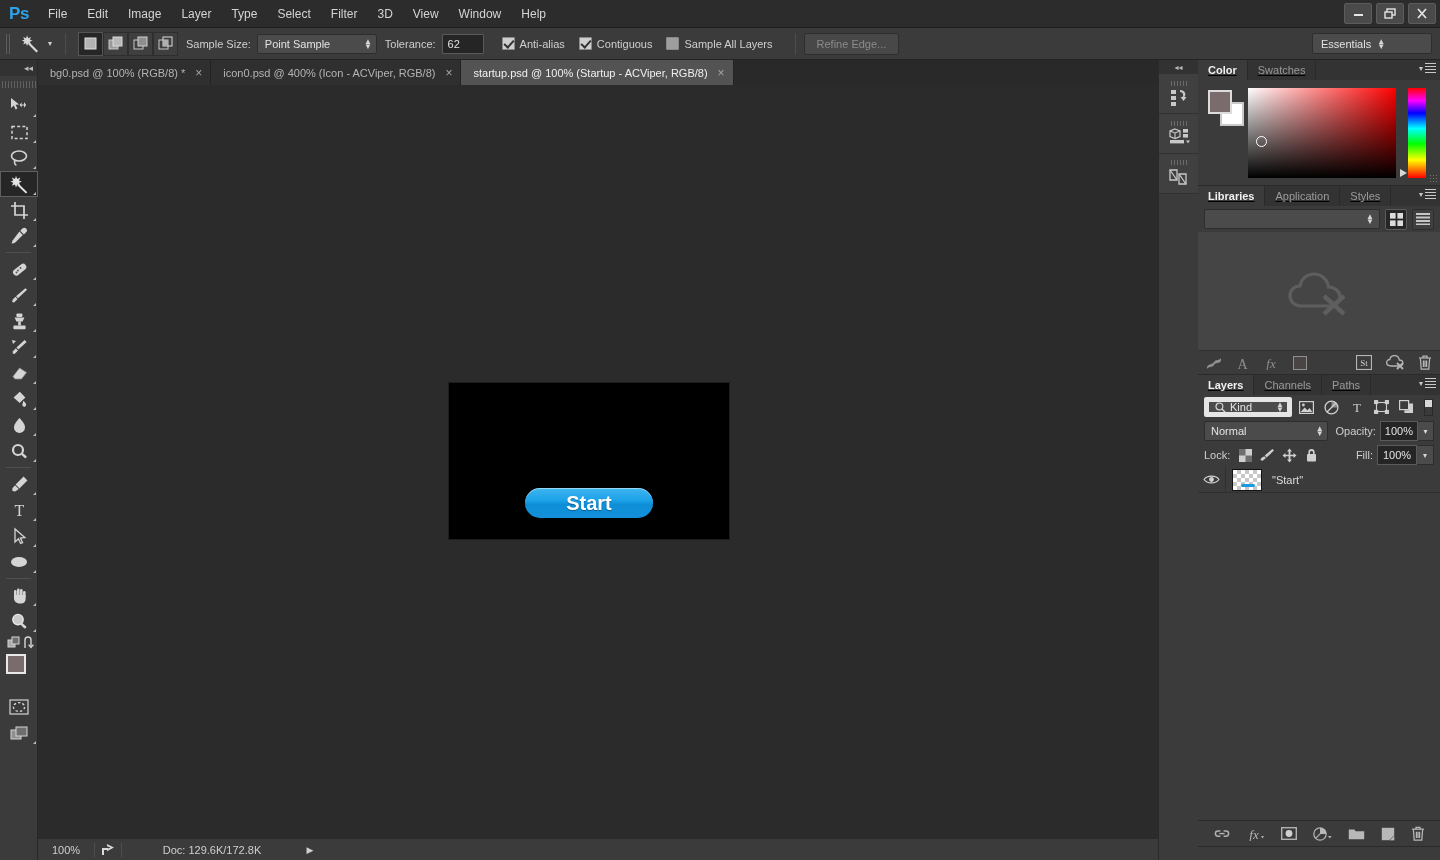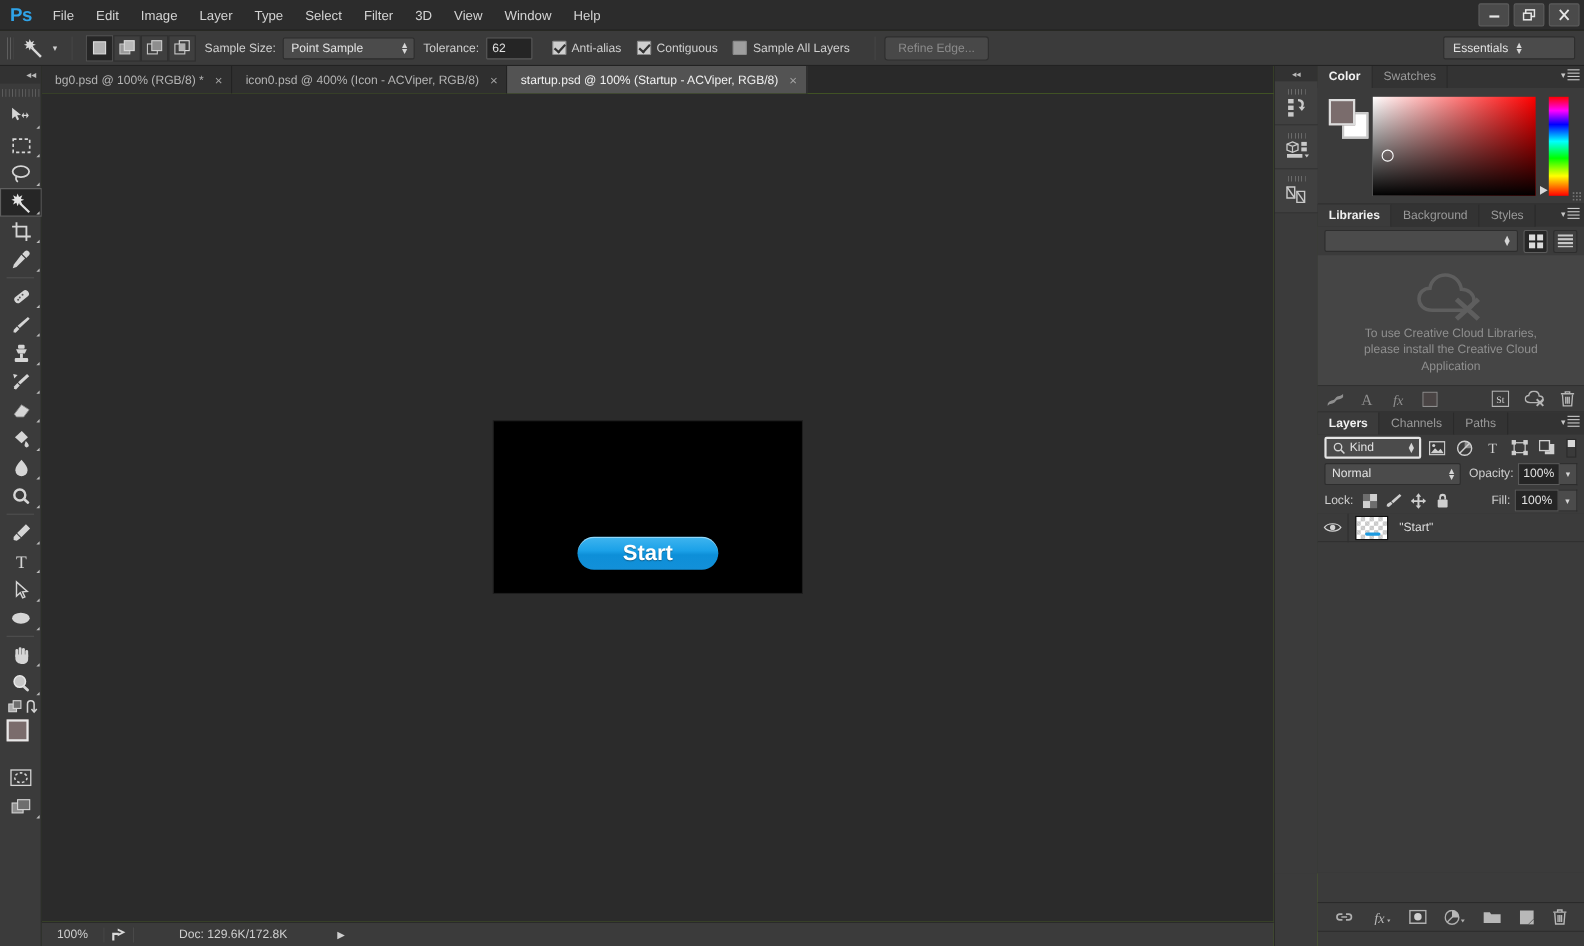--- a/index.html
+++ b/index.html
@@ -184,20 +184,21 @@
 
   
   .rightcol {
     position: absolute; left: 1198px; top: 60px; width: 242px; height: 800px;
     background: #3b3b3b;
   }
   .panel { background: #3b3b3b; border-bottom: 1px solid #2a2a2a; }
   .panel-tabs {
     height: 20px; display: flex; align-items: stretch; background: #333333;
     position: relative;
+    text-decoration: underline;
   }
   .ptab {
     padding: 0 10px; display: flex; align-items: center; font-size: 11px;
     color: #9a9a9a; background: #333333; border-right: 1px solid #2a2a2a;
   }
   .ptab.active { background: #3b3b3b; color: #f0f0f0; font-weight: bold; }
   .panel-menu {
     position: absolute; right: 4px; top: 3px; display: flex; align-items: center;
     color: #c7c7c7; font-size: 9px;
   }
@@ -244,21 +245,21 @@
   }
   .lib-msg { font-size: 11px; color: #8f8f8f; text-align: center; line-height: 15px; margin-top: 4px; }
   .lib-footer {
     height: 24px; background: #3b3b3b; display: flex; align-items: center;
     padding: 0 8px; gap: 14px; border-top: 1px solid #303030;
   }
   .lf-right { margin-left: auto; display: flex; gap: 14px; align-items: center; }
 
   
   .lyr-filter { height: 24px; display: flex; align-items: center; padding: 0 6px; gap: 4px; }
-  .kind-sel { width: 88px; height: 20px; background: #4b4b4b; border: 2px solid #e5e5e5;
+  .kind-sel { width: 88px; height: 20px; background: #4b4b4b; border: 5px solid #e5e5e5;
     border-radius: 2px; display: flex; align-items: center; padding: 0 3px 0 6px;
     color: #e2e2e2; font-size: 11px; }
   .filt-ico { width: 21px; height: 20px; display: flex; align-items: center; justify-content: center; }
   .filt-toggle { width: 9px; height: 17px; margin-left: 3px;
     background: linear-gradient(to bottom, #d8d8d8 0 45%, #3a3a3a 45% 100%); border: 1px solid #2a2a2a; }
   .lyr-row2 { height: 24px; display: flex; align-items: center; padding: 0 6px; }
   .blend-sel { width: 130px; height: 20px; background: #4b4b4b; border: 1px solid #2d2d2d;
     border-radius: 2px; display: flex; align-items: center; padding: 0 3px 0 6px;
     color: #e2e2e2; font-size: 11px; }
   .sm-label { font-size: 11px; color: #cfcfcf; margin: 0 4px 0 8px; }
@@ -757,21 +758,21 @@
         <div class="cp-hue">
           <div class="cp-huearrow"></div>
         </div>
         <div class="cp-resize"></div>
       </div>
     </div>
 
     <div class="panel">
       <div class="panel-tabs">
         <div class="ptab active">Libraries</div>
-        <div class="ptab">Background</div>
+        <div class="ptab">Application</div>
         <div class="ptab">Styles</div>
         <div class="panel-menu">
           <span style="font-size:8px">▾</span>
           <span class="pm-lines">
               <i></i>
               <i></i>
               <i></i>
               <i></i>
             </span>
         </div>
@@ -804,25 +805,20 @@
             </svg>
         </div>
       </div>
       <div class="lib-empty">
         <span>
           <svg width="62" height="46" viewBox="0 0 62 46">
             <path d="M14 36 C6 36 2 31 2 25.5 C2 20 6.5 16 12 16 C13 9 19 4 26 4 C33.5 4 39.5 9.5 40.5 17 C47 17 52 21.5 52 27 C52 32 48 36 42 36 Z" fill="none" stroke="#5e5e5e" stroke-width="3.2"></path>
             <path d="M36 26 L56 44 M56 26 L36 44" stroke="#5e5e5e" stroke-width="4.4" fill="none"></path>
           </svg>
         </span>
-        <div class="lib-msg">
-          <div>To use Creative Cloud Libraries,</div>
-          <div>please install the Creative Cloud</div>
-          <div>Application</div>
-        </div>
       </div>
       <div class="lib-footer">
         <span>
           <svg width="16" height="14" viewBox="0 0 16 14">
               <g fill="#8f8f8f">
             <path d="M1 11 C3 7 6 9 8 6 C10 3 13 5 15 2 L15 5 C13 8 10 6 8 9 C6 12 3 10 1 13 Z"></path>
           </g>
             </svg>
         </span>
         <span>

